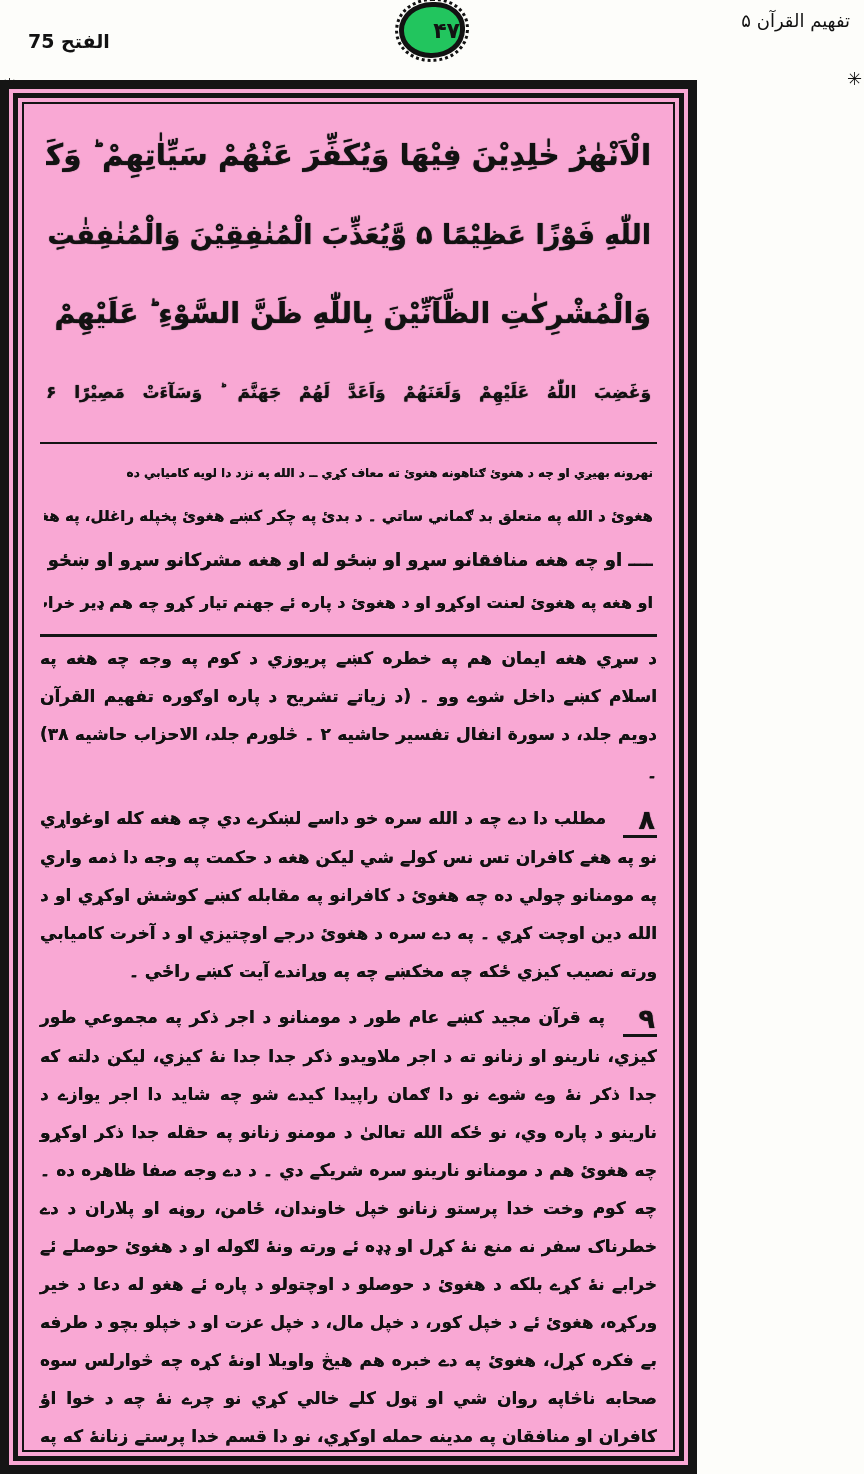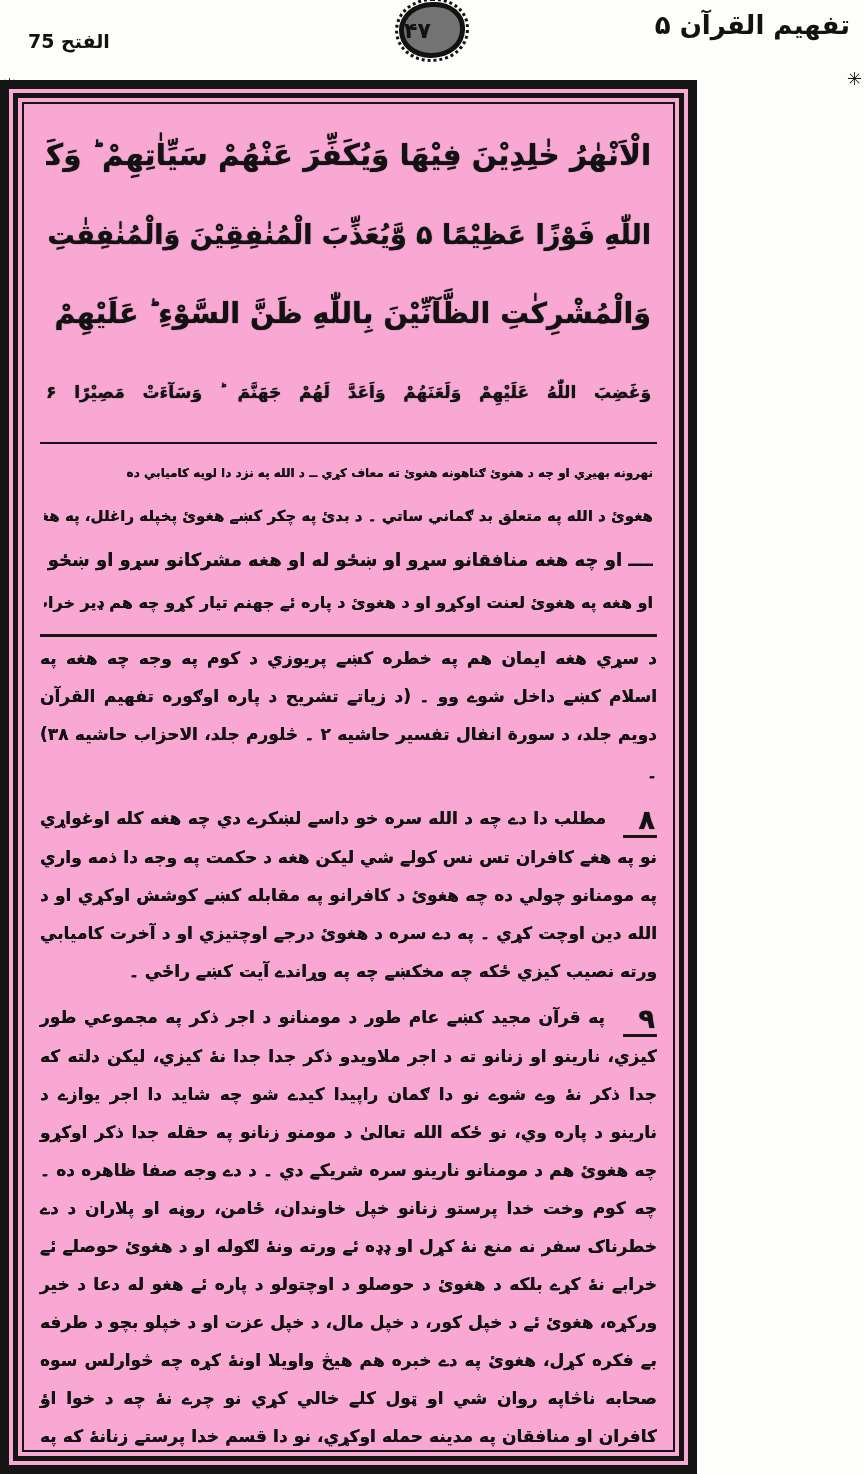--- a/index.html
+++ b/index.html
@@ -12,40 +12,40 @@
   }
   
   .page-header {
     position: relative;
     height: 80px;
     direction: rtl;
   }
   .book-title {
     position: absolute;
     right: 14px; top: 10px;
-    font-size: 26px; font-weight: bold;
+    font-size: 18px; font-weight: normal;
     letter-spacing: -1px;
   }
   .surah-ref {
     position: absolute;
     left: 28px; top: 30px;
     font-size: 19px; font-weight: bold;
   }
   .medallion {
     position: absolute;
     left: 50%; top: 2px;
     transform: translateX(-50%);
     width: 66px; height: 56px;
     border: 5px solid #121212;
     border-radius: 50% 45% 50% 48%;
     outline: 3px dotted #121212;
     outline-offset: 1px;
-    display: flex; align-items: center; justify-content: flex-end;
+    display: flex; align-items: center; justify-content: flex-start;
     font-size: 22px; font-weight: bold;
-    background: #737373;
+    background: #22c55e;
   }
   .corner-ornament {
     position: absolute;
     font-size: 18px;
     line-height: 1;
   }
   .corner-ornament.left  { left: 2px;  top: 76px; }
   .corner-ornament.right { right: 2px; top: 70px; }
   
   .frame-outer {

